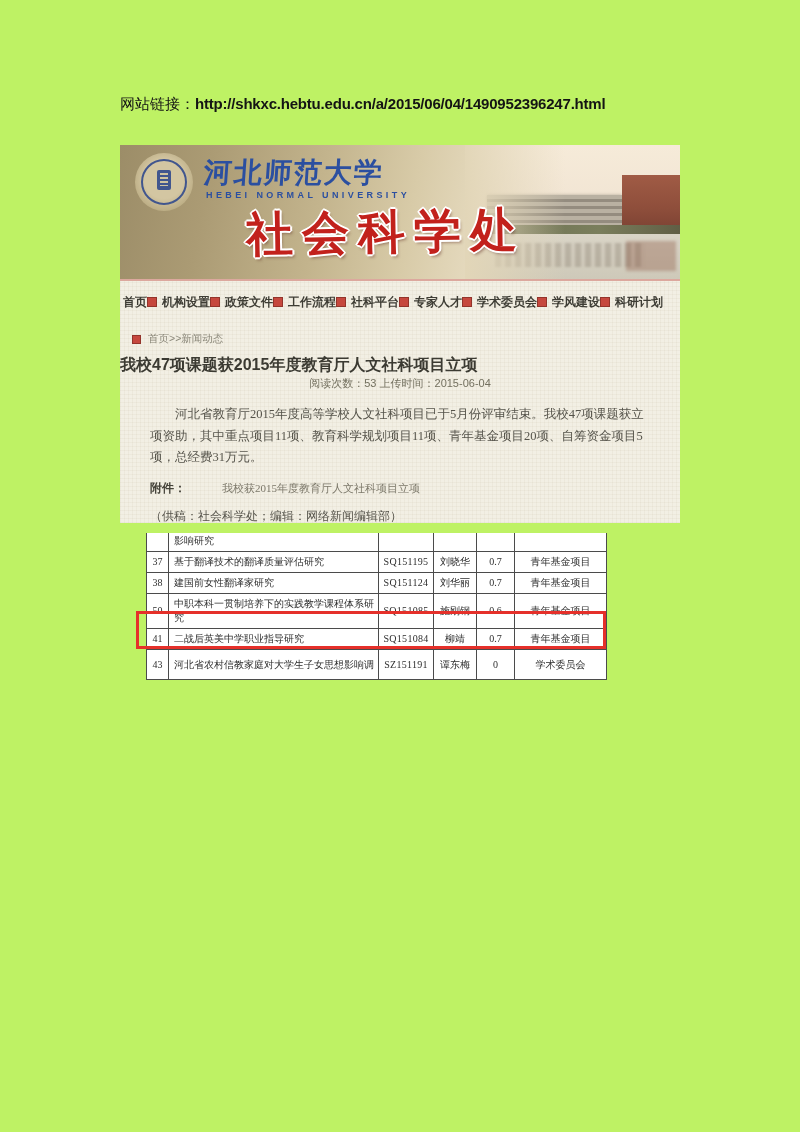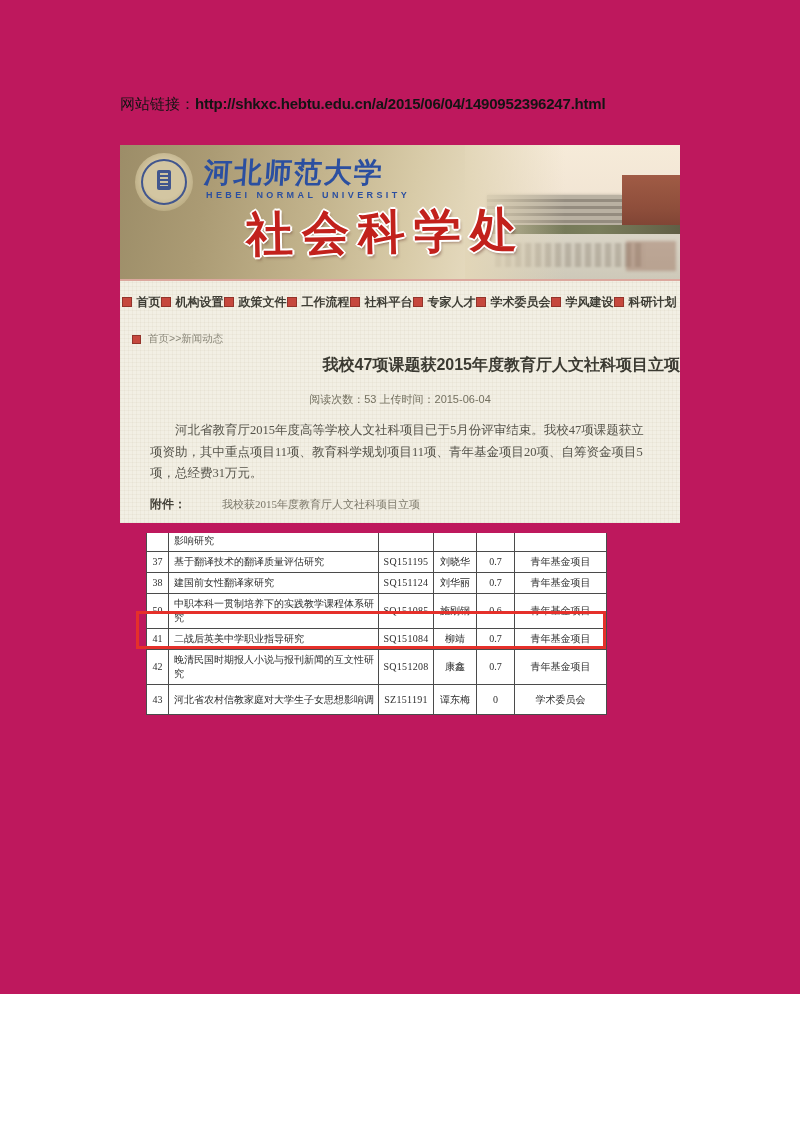--- a/index.html
+++ b/index.html
@@ -1,18 +1,18 @@
 <!DOCTYPE html>
 <html><head>
 <meta charset="utf-8">
 <style>
   * { margin:0; padding:0; box-sizing:border-box; }
   html,body { width:800px; height:1132px; background:#ffffff; overflow:hidden;
     font-family:"Liberation Sans", sans-serif; }
-  .page { position:relative; width:800px; height:994px; background:#be185d; }
+  .page { position:relative; width:800px; height:1132px; background:#bef264; }
 
   
   .url-line { position:absolute; left:120px; top:95px; font-size:15px; color:#141414;
     font-family:"Liberation Serif", serif; }
   .url-line .url { font-family:"Liberation Sans", sans-serif; font-weight:bold; letter-spacing:-0.2px; }
 
   
   .site { position:absolute; left:120px; top:145px; width:560px; height:378px;
     background:
       repeating-linear-gradient(0deg, rgba(205,195,170,0.14) 0 1px, transparent 1px 4px),
@@ -55,34 +55,34 @@
     color:#2b4fa0; letter-spacing:3.4px; }
   .dept { position:absolute; left:126px; top:56px; font-family:"Liberation Serif", serif;
     font-weight:bold; font-size:47px; color:#c2211c; letter-spacing:9px; transform:rotate(-1deg);
     text-shadow:-2px 0 0 #fff, 2px 0 0 #fff, 0 -2px 0 #fff, 0 2px 0 #fff,
                 -1px -1px 0 #fff, 1px -1px 0 #fff, -1px 1px 0 #fff, 1px 1px 0 #fff,
                 2px 3px 3px rgba(90,40,30,.45); }
 
   .banner-divider { width:560px; height:2px; background:#dca89e; }
 
   
-  .nav { height:42px; display:flex; align-items:center; justify-content:center;
+  .nav { height:42px; display:flex; align-items:center; justify-content:flex-end;
     padding:0 17px 0 15px;font-family:Liberation Serif, serif; }
   .nav-item { display:flex; align-items:center; gap:5px; cursor:pointer; }
   .nav-sq { width:10px; height:10px; background:#c6483e; border:1px solid #93342b; }
   .nav-label { font-size:12px; font-weight:bold; color:#3e3d35; white-space:nowrap; }
 
   
   .breadcrumb { display:flex; align-items:center; gap:7px; padding:9px 0 0 12px; }
   .bc-sq { width:9px; height:9px; background:#c6483e; border:1px solid #93342b; }
   .bc-text { font-size:10.5px; color:#8b887a; }
 
   
-  .a-title { margin-top:9px; text-align:right; font-size:16px; font-weight:bold; color:#3b3a32; }
-  .a-meta { margin-top:16px; text-align:center; font-size:11px; color:#73705f; }
+  .a-title { margin-top:9px; text-align:left; font-size:16px; font-weight:bold; color:#3b3a32; }
+  .a-meta { margin-top:0; text-align:center; font-size:11px; color:#73705f; }
   .a-body { margin:13px 30px 0 30px; font-family:"Liberation Serif", serif; font-size:12.5px;
     line-height:1.72; color:#55534a; text-indent:2em; }
   .a-attach { margin:9px 0 0 30px; font-family:"Liberation Serif", serif; }
   .a-attach .lbl { font-size:12px; font-weight:bold; color:#45433a; }
   .a-attach .lnk { font-size:11px; color:#7c786a;margin-left:32px; }
   .a-source { margin:11px 0 0 30px; font-family:"Liberation Serif", serif; font-size:12px; color:#55534a; }
 
   
   .table-wrap { position:absolute; left:146px; top:533px; width:464px; height:204px; overflow:hidden; }
   table.grant { border-collapse:collapse; table-layout:fixed; width:460px; margin-top:-2px;
@@ -232,28 +232,20 @@
         <td>青年基金项目</td>
       </tr>
       <tr class="h1">
         <td>41</td>
         <td class="t">二战后英美中学职业指导研究</td>
         <td class="code">SQ151084</td>
         <td>柳靖</td>
         <td>0.7</td>
         <td>青年基金项目</td>
       </tr>
-      <tr class="h3">
-        <td>42</td>
-        <td class="t">晚清民国时期报人小说与报刊新闻的互文性研究</td>
-        <td class="code">SQ151208</td>
-        <td>康鑫</td>
-        <td>0.7</td>
-        <td>青年基金项目</td>
-      </tr>
       <tr class="h2">
         <td>43</td>
         <td class="t">河北省农村信教家庭对大学生子女思想影响调</td>
         <td class="code">SZ151191</td>
         <td>谭东梅</td>
         <td>0</td>
         <td>学术委员会</td>
       </tr>
     </tbody>
       </table>

